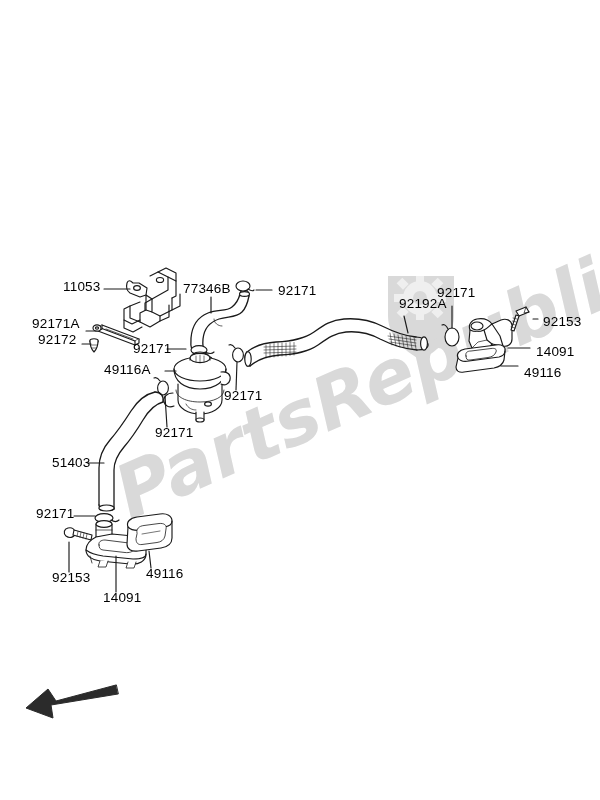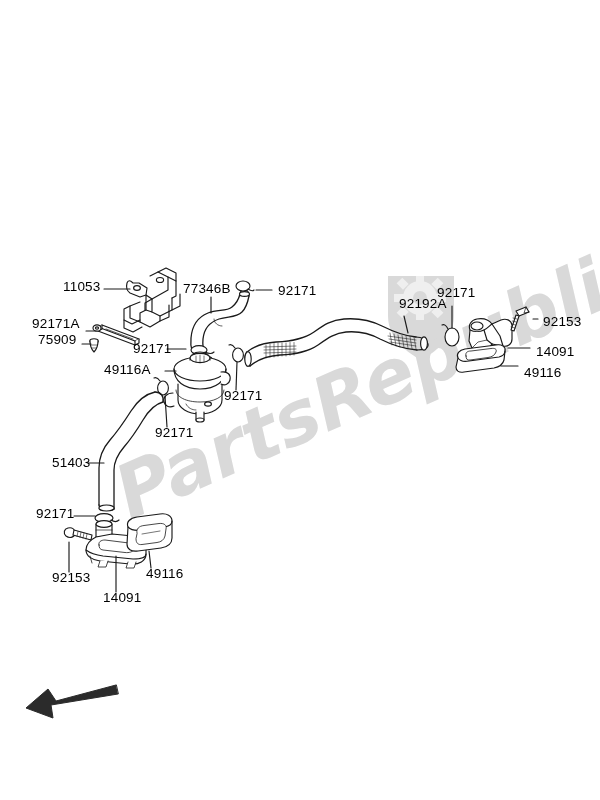--- a/index.html
+++ b/index.html
@@ -271,21 +271,21 @@
   </svg>
 
   <div class="labels">
     <div class="lbl" style="left:63px;top:280px">11053</div>
     <div class="lbl" style="left:183px;top:282px">77346B</div>
     <div class="lbl" style="left:278px;top:284px">92171</div>
     <div class="lbl" style="left:399px;top:297px">92192A</div>
     <div class="lbl" style="left:437px;top:286px">92171</div>
     <div class="lbl" style="left:543px;top:315px">92153</div>
     <div class="lbl" style="left:32px;top:317px">92171A</div>
-    <div class="lbl" style="left:38px;top:333px">75909</div>
+    <div class="lbl" style="left:38px;top:333px">92172</div>
     <div class="lbl" style="left:536px;top:345px">14091</div>
     <div class="lbl" style="left:133px;top:342px">92171</div>
     <div class="lbl" style="left:524px;top:366px">49116</div>
     <div class="lbl" style="left:104px;top:363px">49116A</div>
     <div class="lbl" style="left:224px;top:389px">92171</div>
     <div class="lbl" style="left:155px;top:426px">92171</div>
     <div class="lbl" style="left:52px;top:456px">51403</div>
     <div class="lbl" style="left:36px;top:507px">92171</div>
     <div class="lbl" style="left:52px;top:571px">92153</div>
     <div class="lbl" style="left:146px;top:567px">49116</div>

